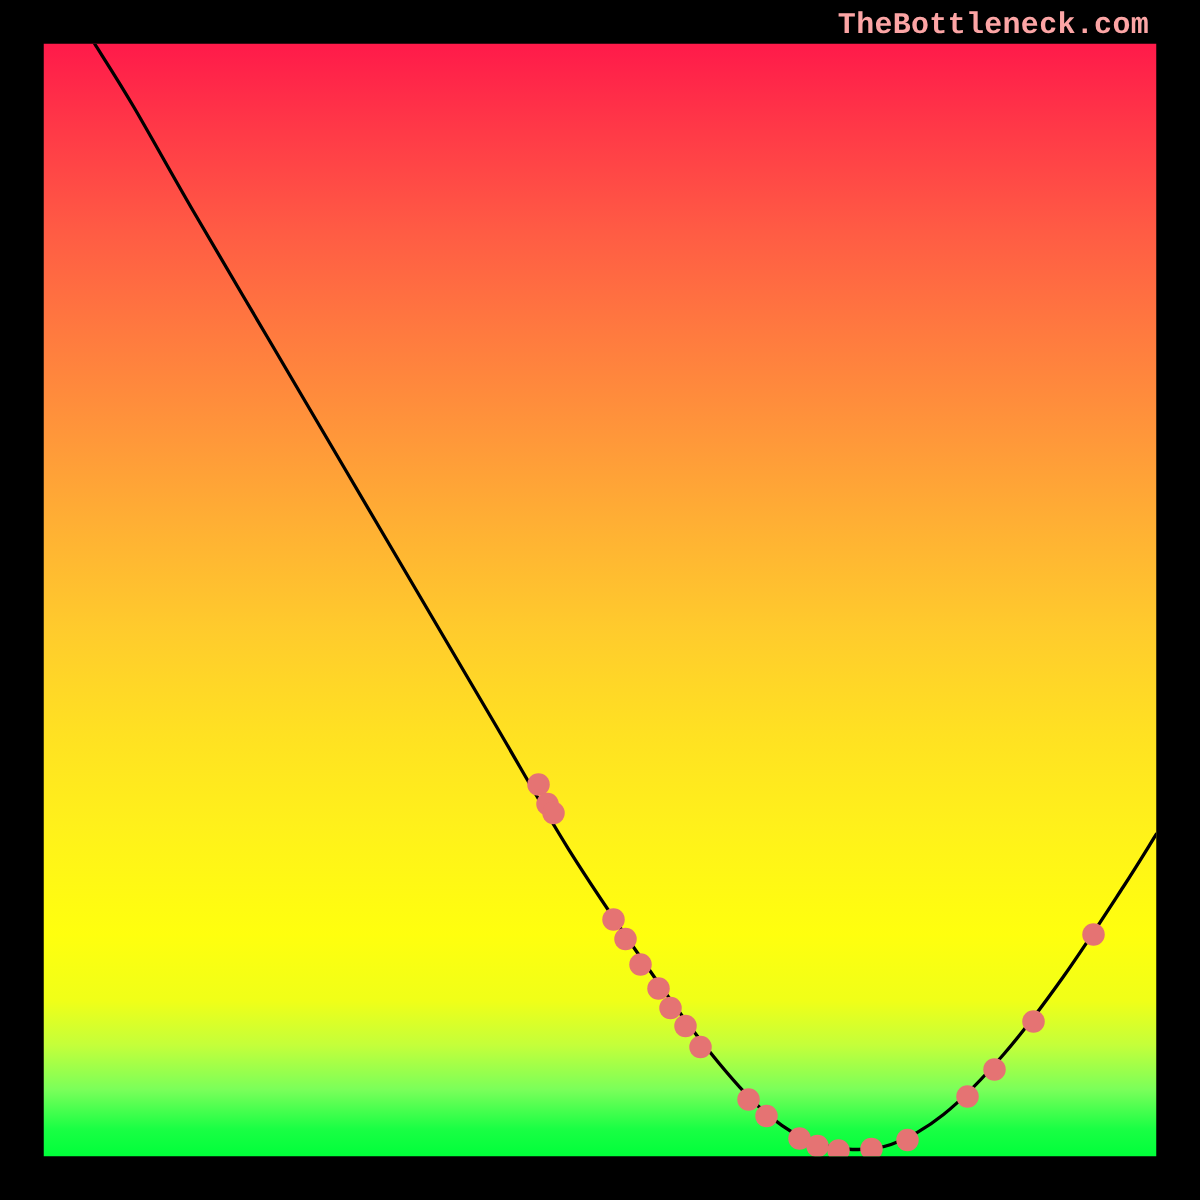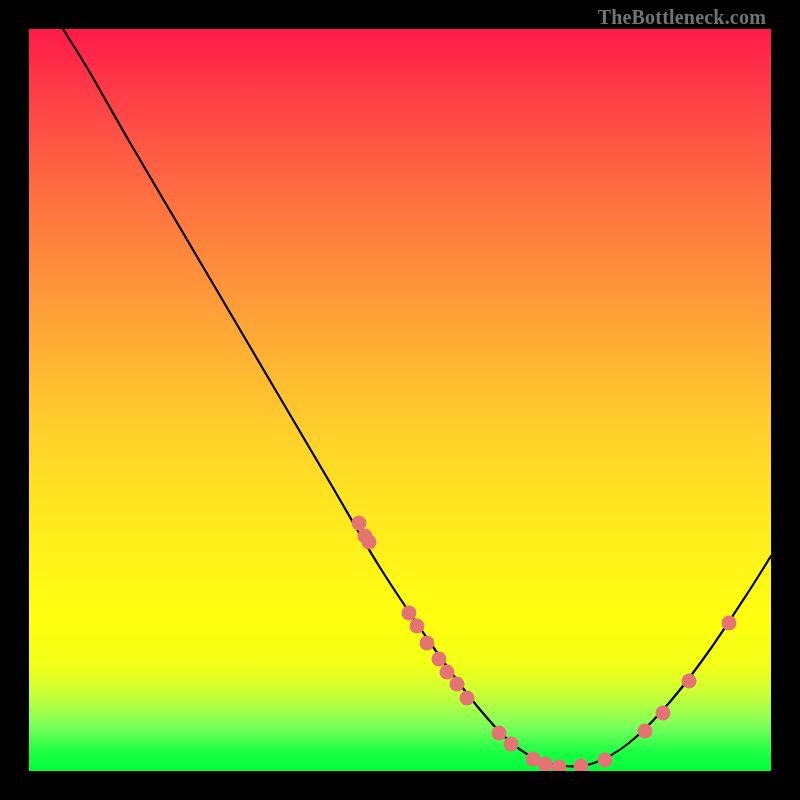--- a/index.html
+++ b/index.html
@@ -39,24 +39,24 @@
       #c4ff3a 90%,
       #7aff5a 94%,
       #1aff44 97.5%,
       #00ff3a 100%
     );
   }
   .watermark {
     position: absolute;
     top: 6px;
     right: 34px;
-    font-family: Liberation Serif, serif;
+    font-family: Liberation Mono, monospace;
     font-size: 20px;
     font-weight: bold;
-    color: #737373;
+    color: #fca5a5;
     letter-spacing: 0.2px;
     z-index: 10;
   }
   svg.overlay {
     position: absolute;
     left: 0;
     top: 0;
     width: 742px;
     height: 742px;
     z-index: 5;

